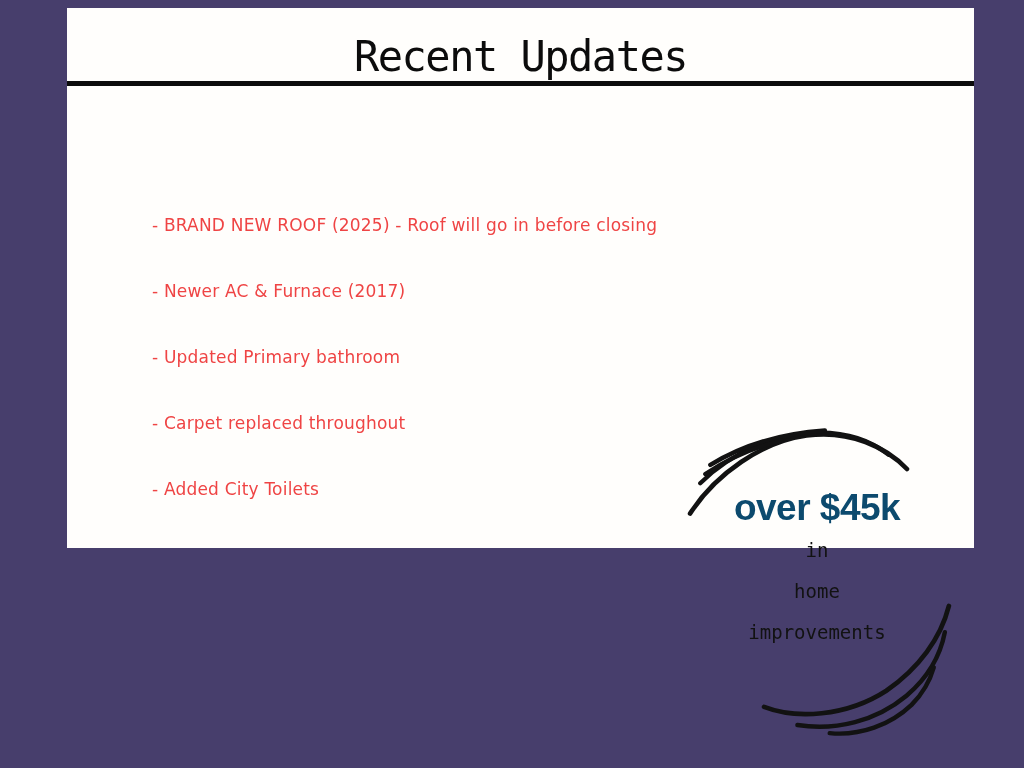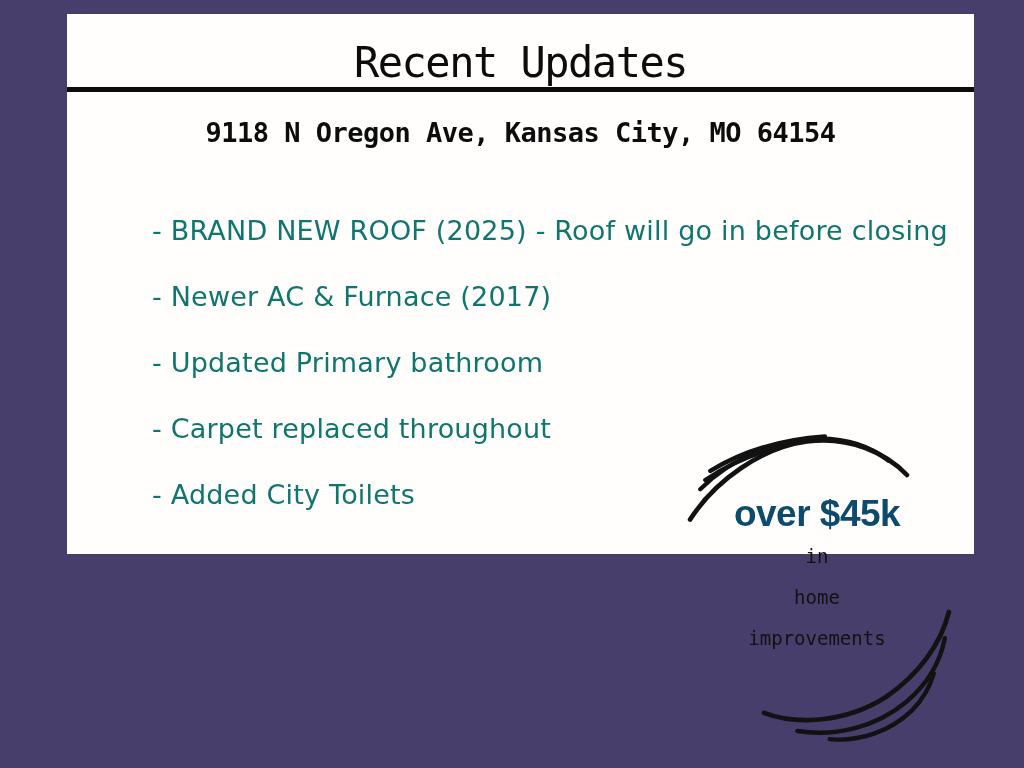--- a/index.html
+++ b/index.html
@@ -11,21 +11,21 @@
   html, body { width: 1024px; height: 768px; }
   body {
     position: relative;
     background: var(--frame);
     font-family: "DejaVu Sans", sans-serif;
     color: var(--ink);
     overflow: hidden;
   }
   .slide-panel {
     position: absolute;
-    left: 67px; top: 14px;
+    left: 67px; top: 8px;
     width: 907px; height: 540px;
     background: var(--panel);
     text-decoration: underline;
   }
   .page-title {
     position: absolute;
     left: 0; top: 24px;
     width: 100%;
     text-align: center;
     font-family: "DejaVu Sans Mono", monospace;
@@ -53,24 +53,24 @@
     color: #0c0c0c;
     white-space: pre;
   }
   .updates-list {
     position: absolute;
     left: 85px; top: 203px;
     list-style: none;
   }
   .updates-list li {
     height: 66px;
-    font-size: 27px;
+    font-size: 17px;
     line-height: 28px;
     letter-spacing: 0.2px;
-    color: #0f766e;
+    color: #ef4444;
     white-space: pre;
   }
   .highlight-callout {
     position: absolute;
     left: 600px; top: 410px;
     width: 300px; height: 330px;
   }
   .swoosh { position: absolute; }
   .swoosh-top    { left: 16px;  top: 3px;   width: 228px; height: 97px; }
   .swoosh-bottom { left: 90px;  top: 179px; width: 202px; height: 143px; }
@@ -104,21 +104,20 @@
 </style>
 </head>
 <body>
 
 <div class="slide-panel">
 
   <div class="page-title">Recent Updates</div>
 
   <div class="title-divider"></div>
 
-  <div class="property-address">9118 N Oregon Ave, Kansas City, MO 64154</div>
 
   <ul class="updates-list">
     <li>- BRAND NEW ROOF (2025) - Roof will go in before closing</li>
     <li>- Newer AC &amp; Furnace (2017)</li>
     <li>- Updated Primary bathroom</li>
     <li>- Carpet replaced throughout</li>
     <li>- Added City Toilets</li>
   </ul>
 
   <div class="highlight-callout">

